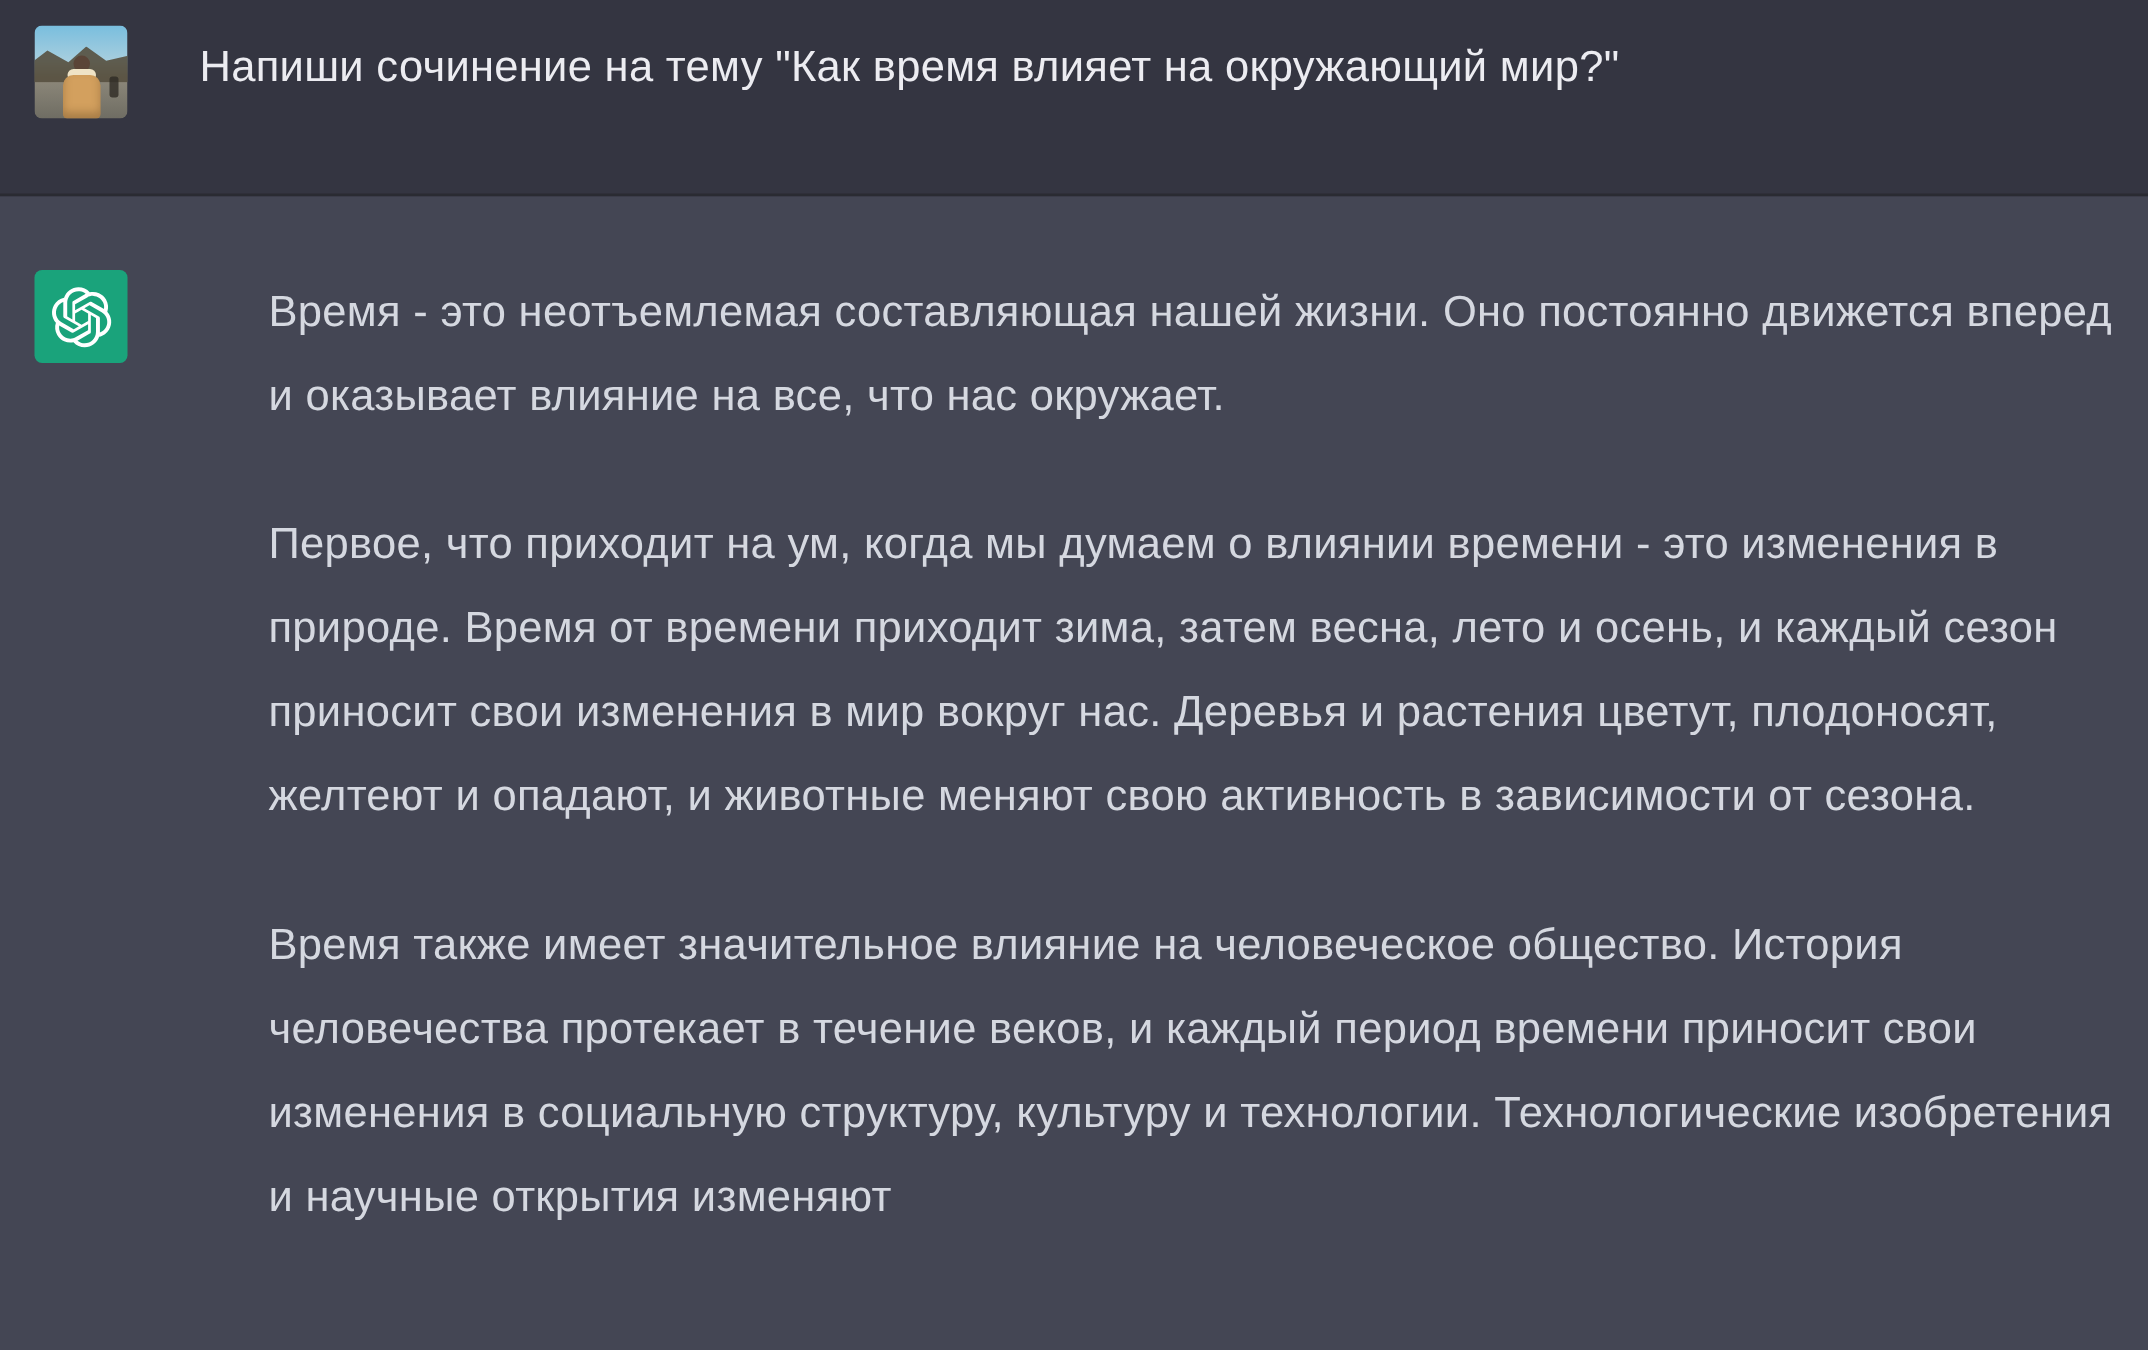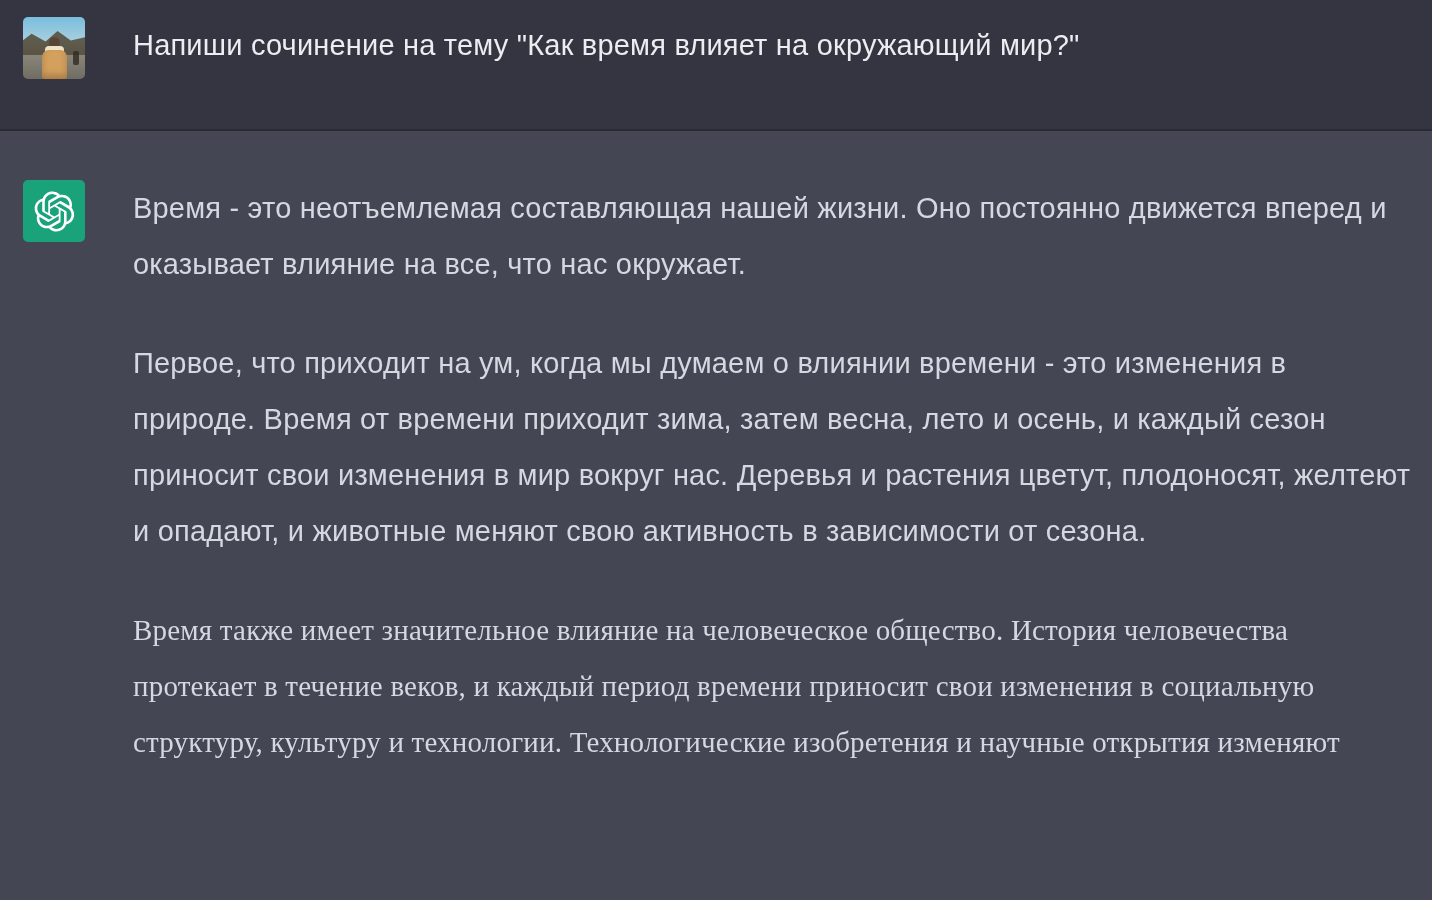--- a/index.html
+++ b/index.html
@@ -29,40 +29,41 @@
     background: var(--user-row-bg);
     height: 131px;
     padding-top: 17px;
     border-bottom: 2px solid var(--divider);
   }
   .row-assistant {
     background: var(--assistant-row-bg);
     min-height: 767px;
     padding-top: 49px;
     padding-bottom: 30px;
+    gap: 46px;
   }
   .avatar {
     flex: 0 0 62px;
     width: 62px;
     height: 62px;
     border-radius: 5px;
     overflow: hidden;
     position: relative;
   }
   .msg {
     flex: 1 1 auto;
     margin-left: 48px;
     font-size: 29px;
     line-height: 56px;
     letter-spacing: 0.2px;
   }
   .msg-user { color: var(--user-text-color); }
   .msg-assistant { color: var(--assistant-text-color); }
   .msg-assistant p { margin: 0 0 43px 0; }
-  .msg-assistant p:last-child { margin-bottom: 0; font-family: Liberation Serif, serif; }
+  .msg-assistant p:last-child { margin-bottom: 0; }
 
   
   .photo-sky {
     position: absolute; inset: 0;
     background: linear-gradient(180deg, #79bede 0%, #a7cede 38%, #8e897b 55%, #6f6d63 100%);
   }
   .photo-mountain {
     position: absolute; left: -4px; right: -4px; top: 12px; height: 26px;
     background: #57503f;
     clip-path: polygon(0 55%, 18% 18%, 38% 48%, 55% 8%, 74% 44%, 100% 28%, 100% 100%, 0 100%);

